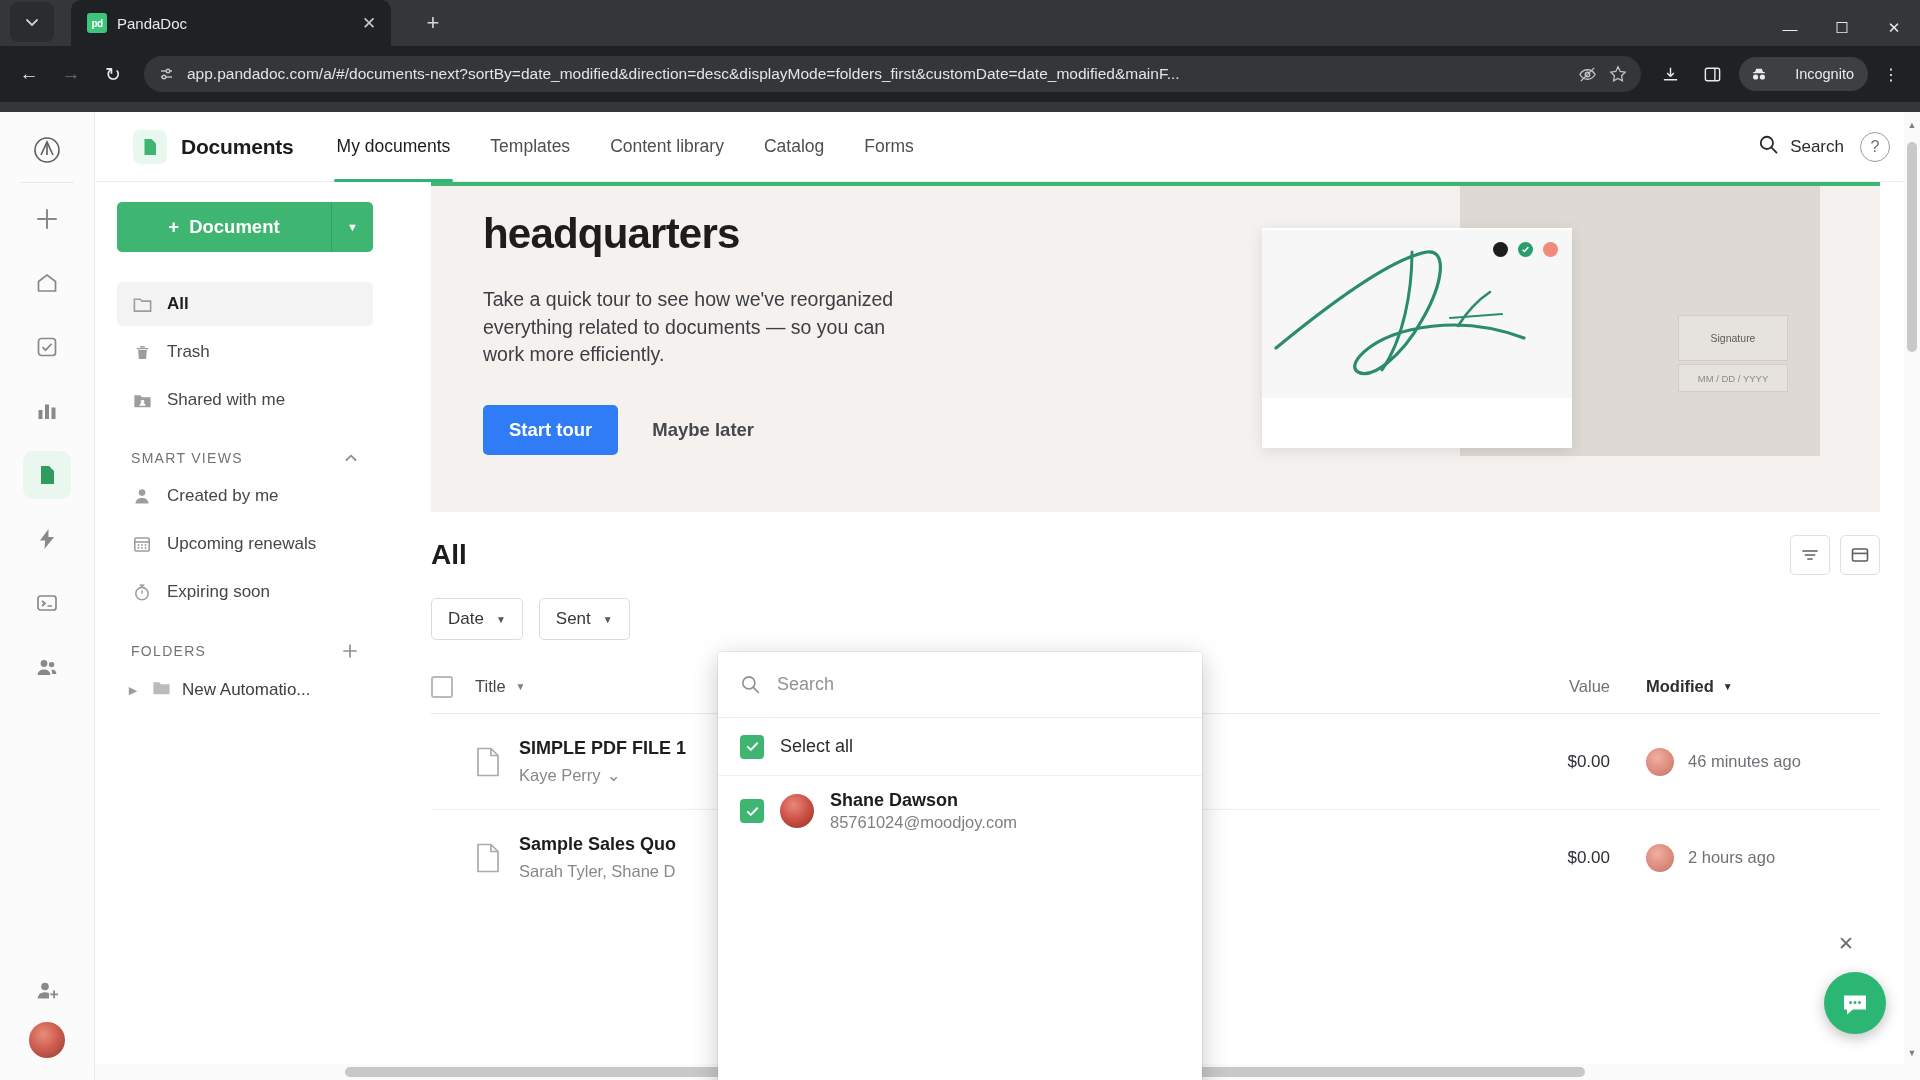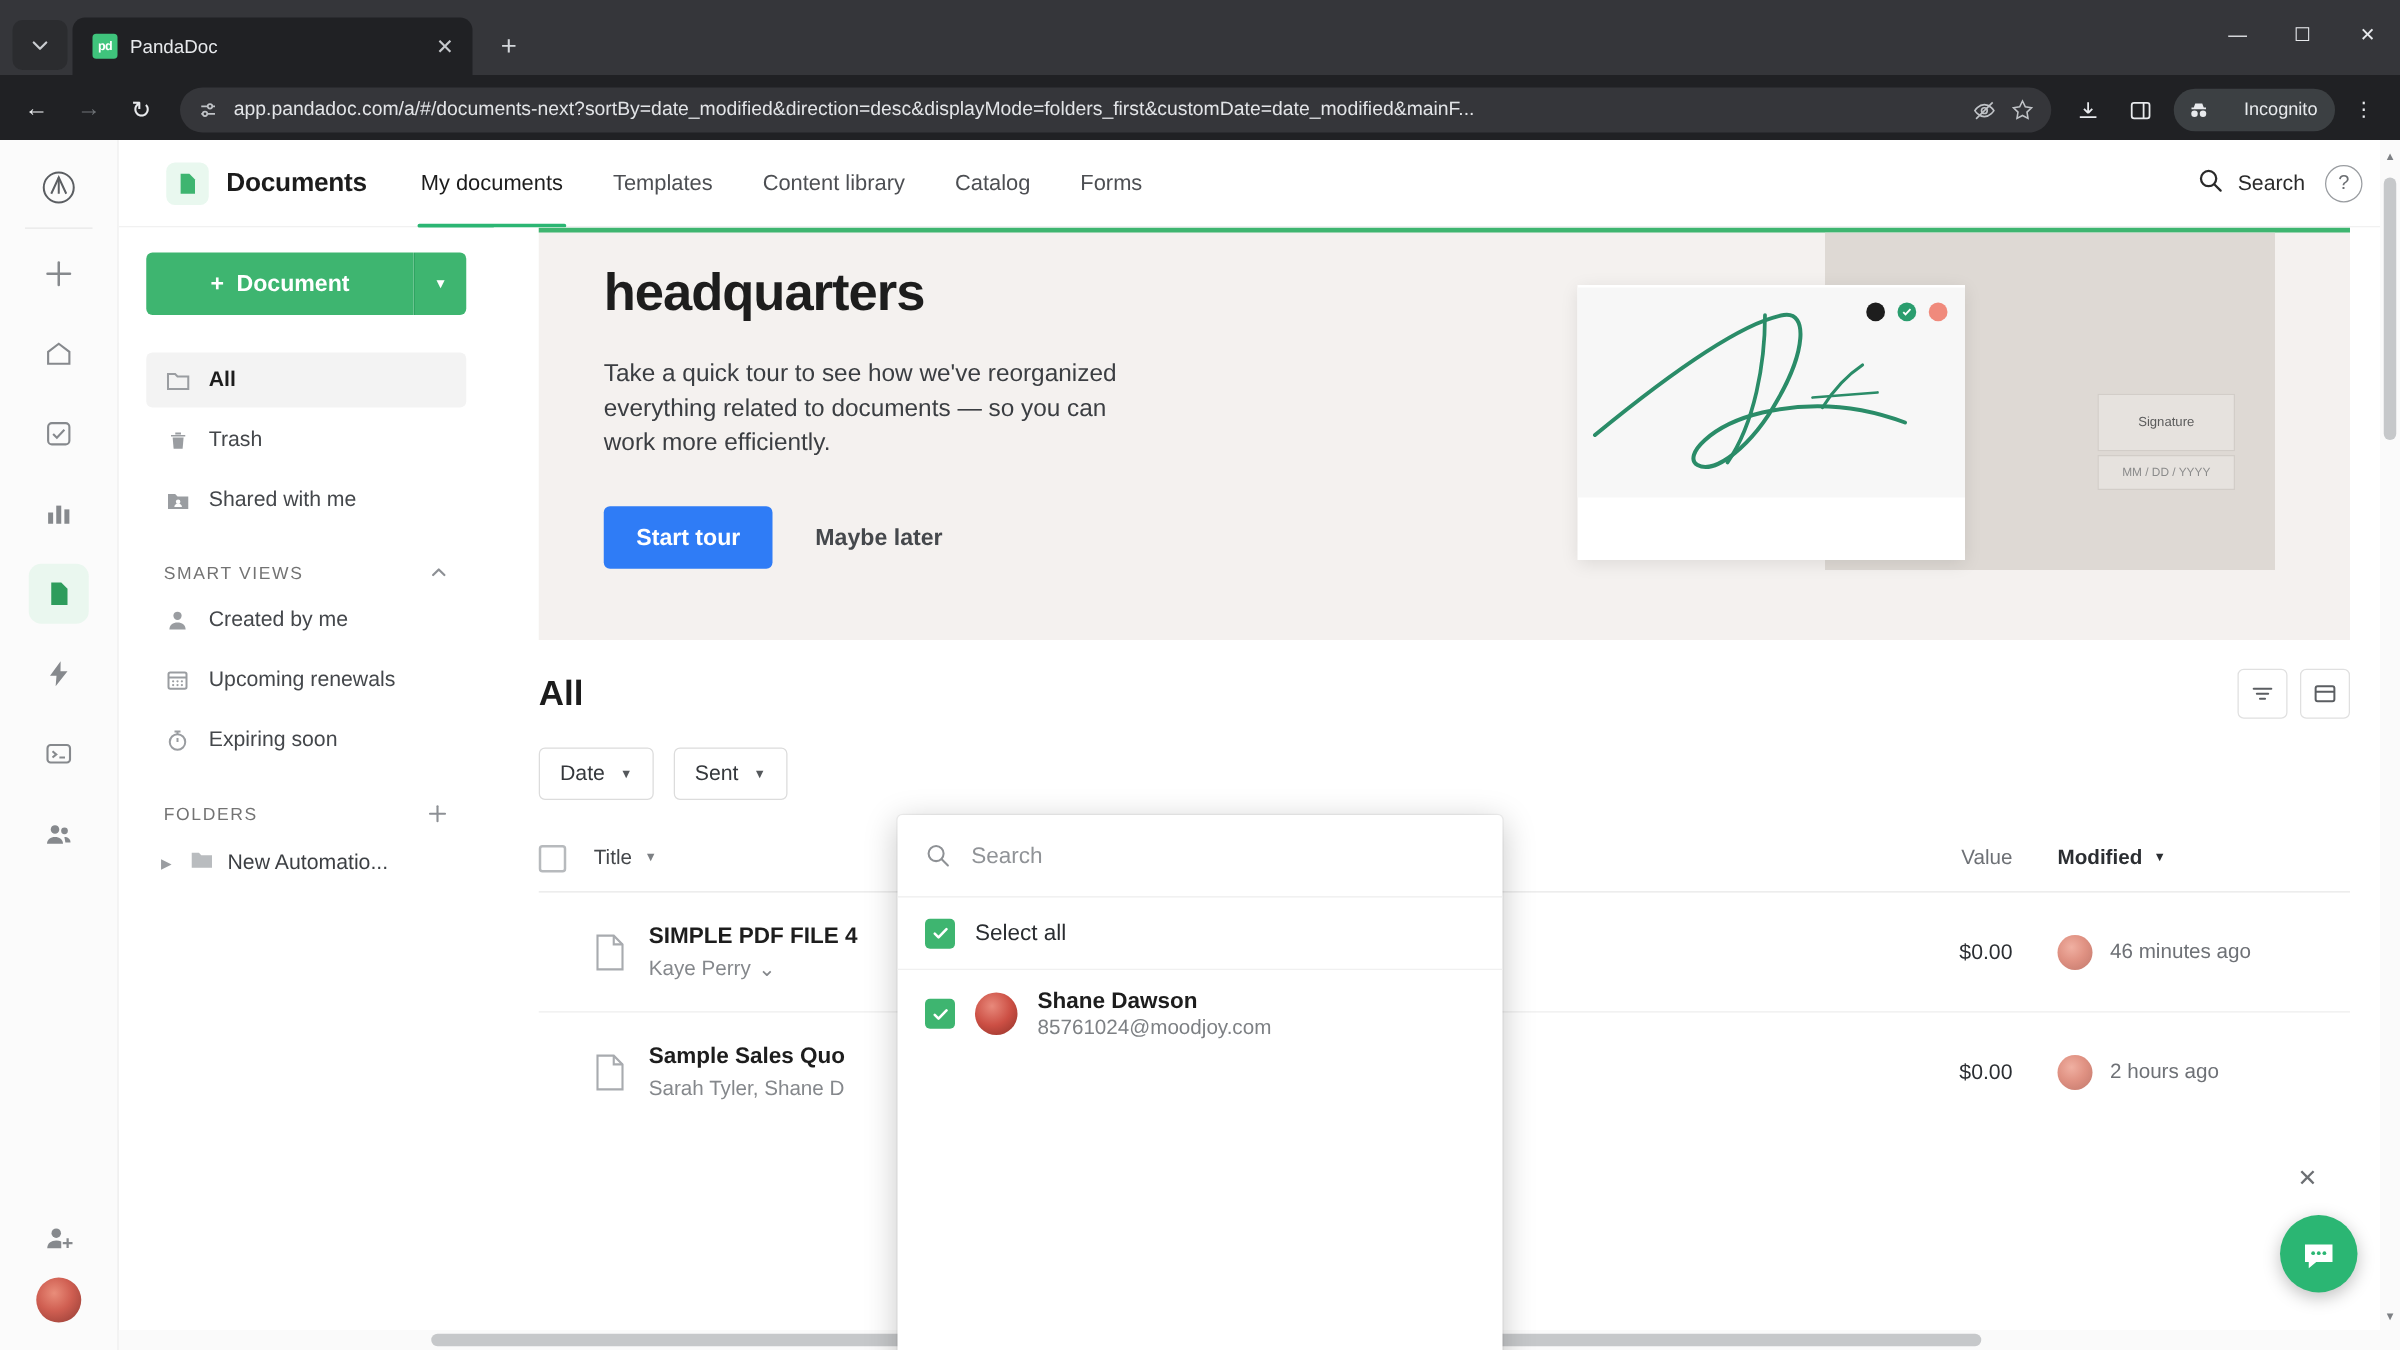--- a/index.html
+++ b/index.html
@@ -7,23 +7,24 @@
     width: 1920px; height: 1080px;
     overflow: hidden;
     font-family: "Liberation Sans", sans-serif;
     background: #ffffff;
   }
 
   
   .browser { width: 1920px; height: 1080px; position: relative; background: #35363a; }
 
   .tabstrip {
-    height: 60px; background: #35363a;
+    height: 46px; background: #35363a;
     display: flex; align-items: flex-end; padding: 0 8px 0 4px;
     position: relative;
+    gap: 13px;
   }
   .tab-list-btn {
     width: 44px; height: 40px; margin: 0 4px 4px 6px;
     border-radius: 8px; background: #2b2c2f;
     display: flex; align-items: center; justify-content: center;
     color: #c9ccd0;
   }
   .tab {
     display: flex; align-items: center; gap: 10px;
     height: 46px; width: 320px;
@@ -660,21 +661,21 @@
             <div class="trow">
               <div class="td-check"></div>
               <div class="td-title">
                 <span class="file-ico">
                   <svg width="26" height="30" viewBox="0 0 26 30" fill="none" stroke="currentColor" stroke-width="1.7">
                       <path d="M3 1.5h13l7 7V28.5H3z"></path>
                       <path d="M16 1.5V8.5h7"></path>
                     </svg>
                 </span>
                 <span>
-                  <div class="doc-name">SIMPLE PDF FILE 4</div>
+                  <div class="doc-name">SIMPLE PDF FILE 1</div>
                   <div class="doc-sub">
                     <span>Kaye Perry</span>
                     <span>⌄</span>
                   </div>
                 </span>
               </div>
               <div class="td-value">$0.00</div>
               <div class="td-mod">
                 <span class="mini-avatar"></span>
                 <span class="mod-text">46 minutes ago</span>

